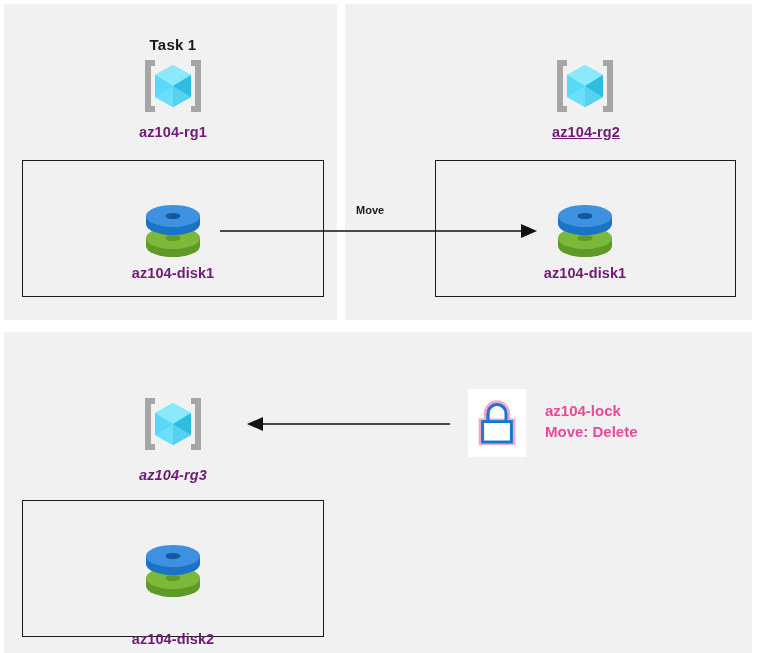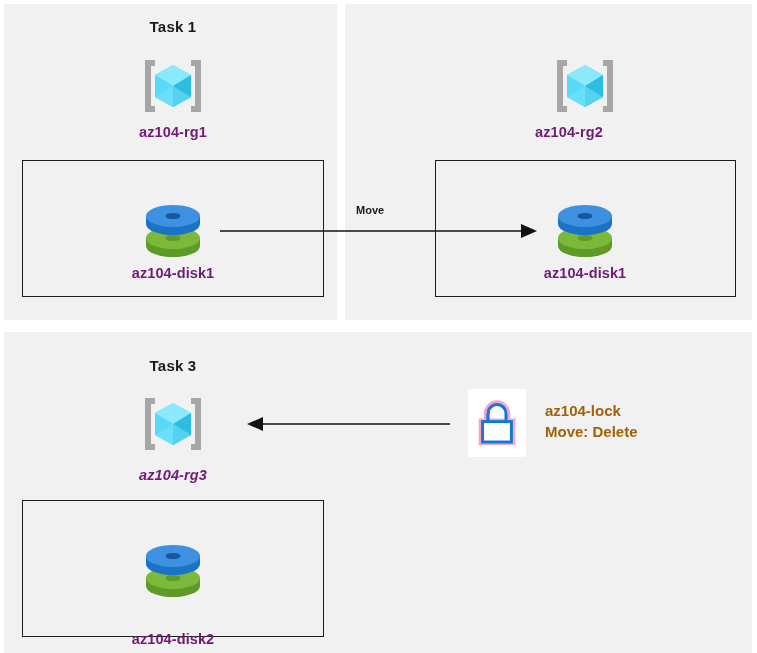--- a/index.html
+++ b/index.html
@@ -26,20 +26,21 @@
   #panel-task3 { left: 4px;   top: 332px; width: 748px; height: 321px; }
 
   .task-title {
     position: absolute;
     font-size: 15px;
     font-weight: bold;
     color: #1a1a1a;
     text-align: center;
     white-space: nowrap;
     letter-spacing: 0.2px;
+    margin-top: 18px;
   }
   .node-label {
     position: absolute;
     font-size: 14.5px;
     font-weight: bold;
     color: #701a75;
     text-align: center;
     white-space: nowrap;
     letter-spacing: 0.1px;
   }
@@ -75,21 +76,21 @@
     position: absolute;
     font-size: 11px;
     font-weight: bold;
     color: #1a1a1a;
     white-space: nowrap;
   }
   .lock-text {
     position: absolute;
     font-size: 15px;
     font-weight: bold;
-    color: #a16207;
+    color: #ec4899;
     line-height: 21px;
     white-space: nowrap;
   }
 </style>
 </head>
 <body>
 
 <div id="canvas">
 
   <div class="panel" id="panel-task1"></div>
@@ -135,21 +136,21 @@
       <path d="M16 4 L6 4 L6 56 L16 56 L16 50 L12 50 L12 10 L16 10 Z" fill="#a6a6a6"></path>
       <path d="M52 4 L62 4 L62 56 L52 56 L52 50 L56 50 L56 10 L52 10 Z" fill="#a6a6a6"></path>
       <path d="M34 9 L52 19 L52 41 L34 51 L16 41 L16 19 Z" fill="#6fe0fa"></path>
       <path d="M34 9 L52 19 L34 30 L16 19 Z" fill="#8ae9fb"></path>
       <path d="M34 30 L52 19 L52 41 L34 51 Z" fill="#2dbce2"></path>
       <path d="M34 30 L16 19 L16 41 L34 51 Z" fill="#57d9f7"></path>
       <path d="M34 30 L52 41 L34 51 L16 41 Z" fill="#79e4fb" opacity="0.55"></path>
     </svg>
   </div>
 
-  <div class="node-label" style="left:504px; top:124px; width:130px;">az104-rg2</div>
+  <div class="node-label" style="left:521px; top:124px; width:130px;text-decoration:underline;">az104-rg2</div>
 
   <div class="inner-box" style="left:435px; top:160px; width:301px; height:137px;"></div>
 
   <div class="disk-icon" style="left:552px; top:197px;">
     <svg viewBox="0 0 66 62" xmlns="http://www.w3.org/2000/svg">
       <path d="M6 41 L6 49 A27 11 0 0 0 60 49 L60 41 Z" fill="#5f9a27"></path>
       <ellipse cx="33" cy="41" rx="27" ry="11" fill="#7cb93a"></ellipse>
       <ellipse cx="33" cy="41" rx="7.5" ry="3.1" fill="#5f9a27"></ellipse>
       <path d="M6 19 L6 27 A27 11 0 0 0 60 27 L60 19 Z" fill="#1a73c4"></path>
       <ellipse cx="33" cy="19" rx="27" ry="11" fill="#3d91e0"></ellipse>
@@ -161,21 +162,20 @@
 
   <svg class="arrow-svg" style="left:218px; top:218px; width:324px; height:26px;" viewBox="0 0 324 26" xmlns="http://www.w3.org/2000/svg">
     <line x1="2" y1="13" x2="303" y2="13" stroke="#111111" stroke-width="1.6"></line>
     <polygon points="303,6 319,13 303,20" fill="#111111"></polygon>
   </svg>
 
   <div class="move-label" style="left:356px; top:204px;">Move</div>
 
   <div class="panel" id="panel-task3"></div>
 
-  <div class="task-title" style="left:108px; top:357px; width:130px;">Task 3</div>
 
   <div class="rg-icon" style="left:139px; top:394px;">
     <svg viewBox="0 0 68 60" xmlns="http://www.w3.org/2000/svg">
       <path d="M16 4 L6 4 L6 56 L16 56 L16 50 L12 50 L12 10 L16 10 Z" fill="#a6a6a6"></path>
       <path d="M52 4 L62 4 L62 56 L52 56 L52 50 L56 50 L56 10 L52 10 Z" fill="#a6a6a6"></path>
       <path d="M34 9 L52 19 L52 41 L34 51 L16 41 L16 19 Z" fill="#6fe0fa"></path>
       <path d="M34 9 L52 19 L34 30 L16 19 Z" fill="#8ae9fb"></path>
       <path d="M34 30 L52 19 L52 41 L34 51 Z" fill="#2dbce2"></path>
       <path d="M34 30 L16 19 L16 41 L34 51 Z" fill="#57d9f7"></path>
       <path d="M34 30 L52 41 L34 51 L16 41 Z" fill="#79e4fb" opacity="0.55"></path>

